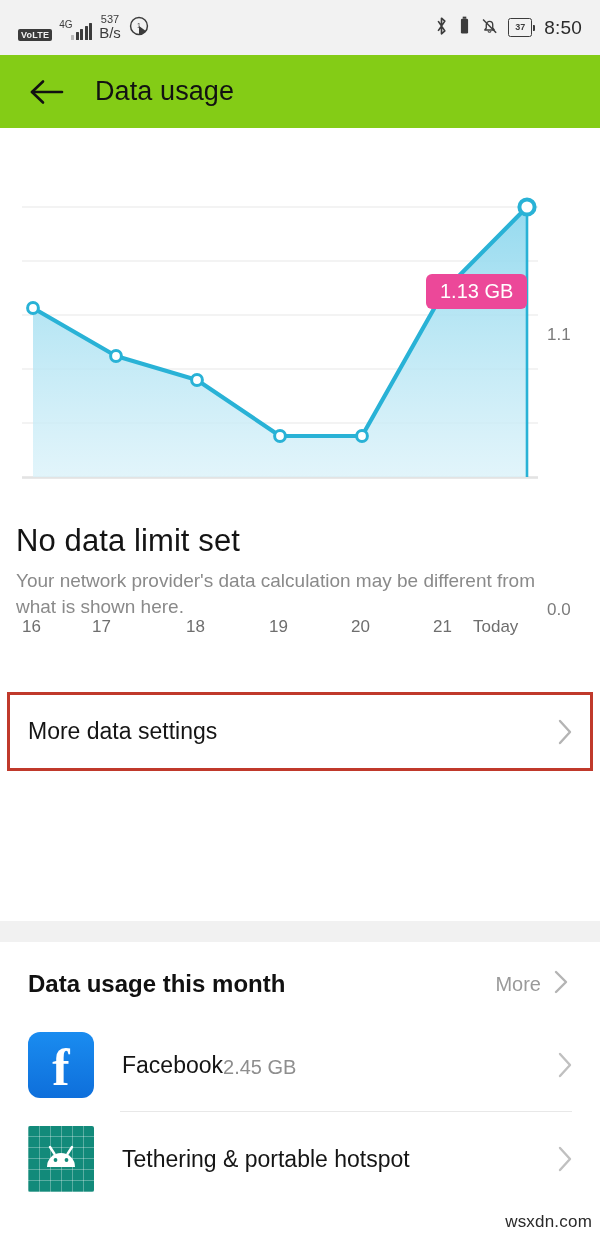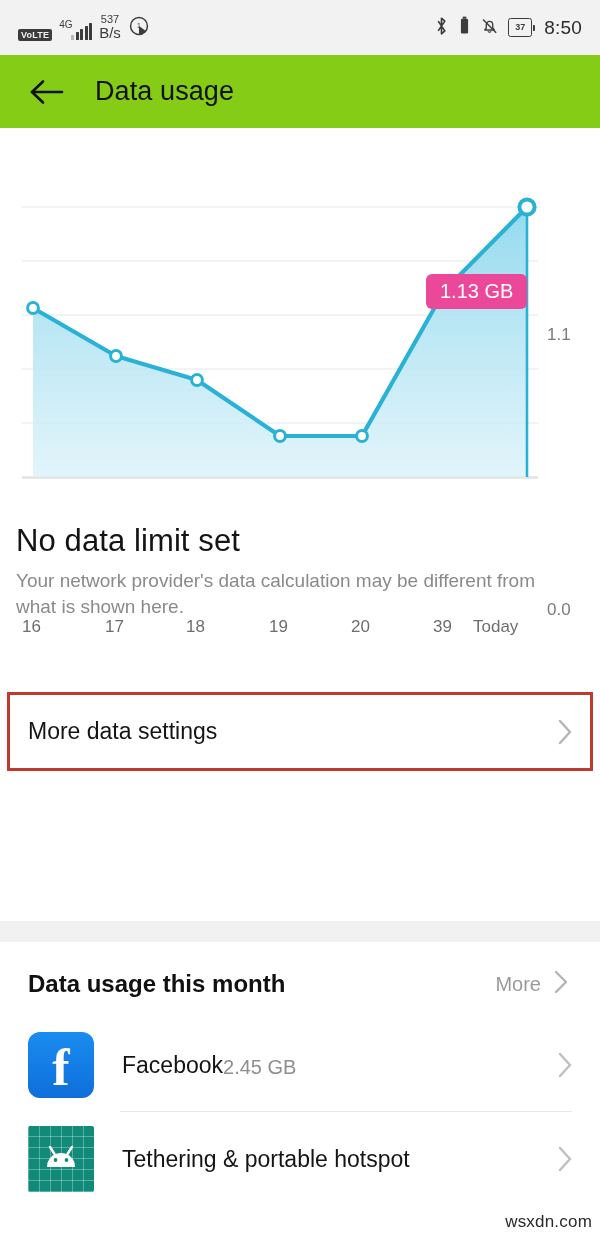--- a/index.html
+++ b/index.html
@@ -252,25 +252,25 @@
       <line x1="22" y1="350" x2="538" y2="350" stroke="#e0e0e0" stroke-width="1.6"></line>
     </svg>
 
     <div class="tooltip">1.13 GB</div>
 
     <div class="ylab top">1.1</div>
     <div class="ylab bot">0.0</div>
 
     <div class="xlabels">
       <span style="left:22px">16</span>
-      <span style="left:105px">17</span>
+      <span style="left:92px">17</span>
       <span style="left:186px">18</span>
       <span style="left:269px">19</span>
       <span style="left:351px">20</span>
-      <span style="left:433px">39</span>
+      <span style="left:433px">21</span>
       <span style="left:473px">Today</span>
     </div>
   </div>
 
   <div class="limit-block">
     <div class="limit-title">No data limit set</div>
     <div class="limit-sub">Your network provider's data calculation may be different from what is shown here.</div>
   </div>
 
   <div class="rows">

